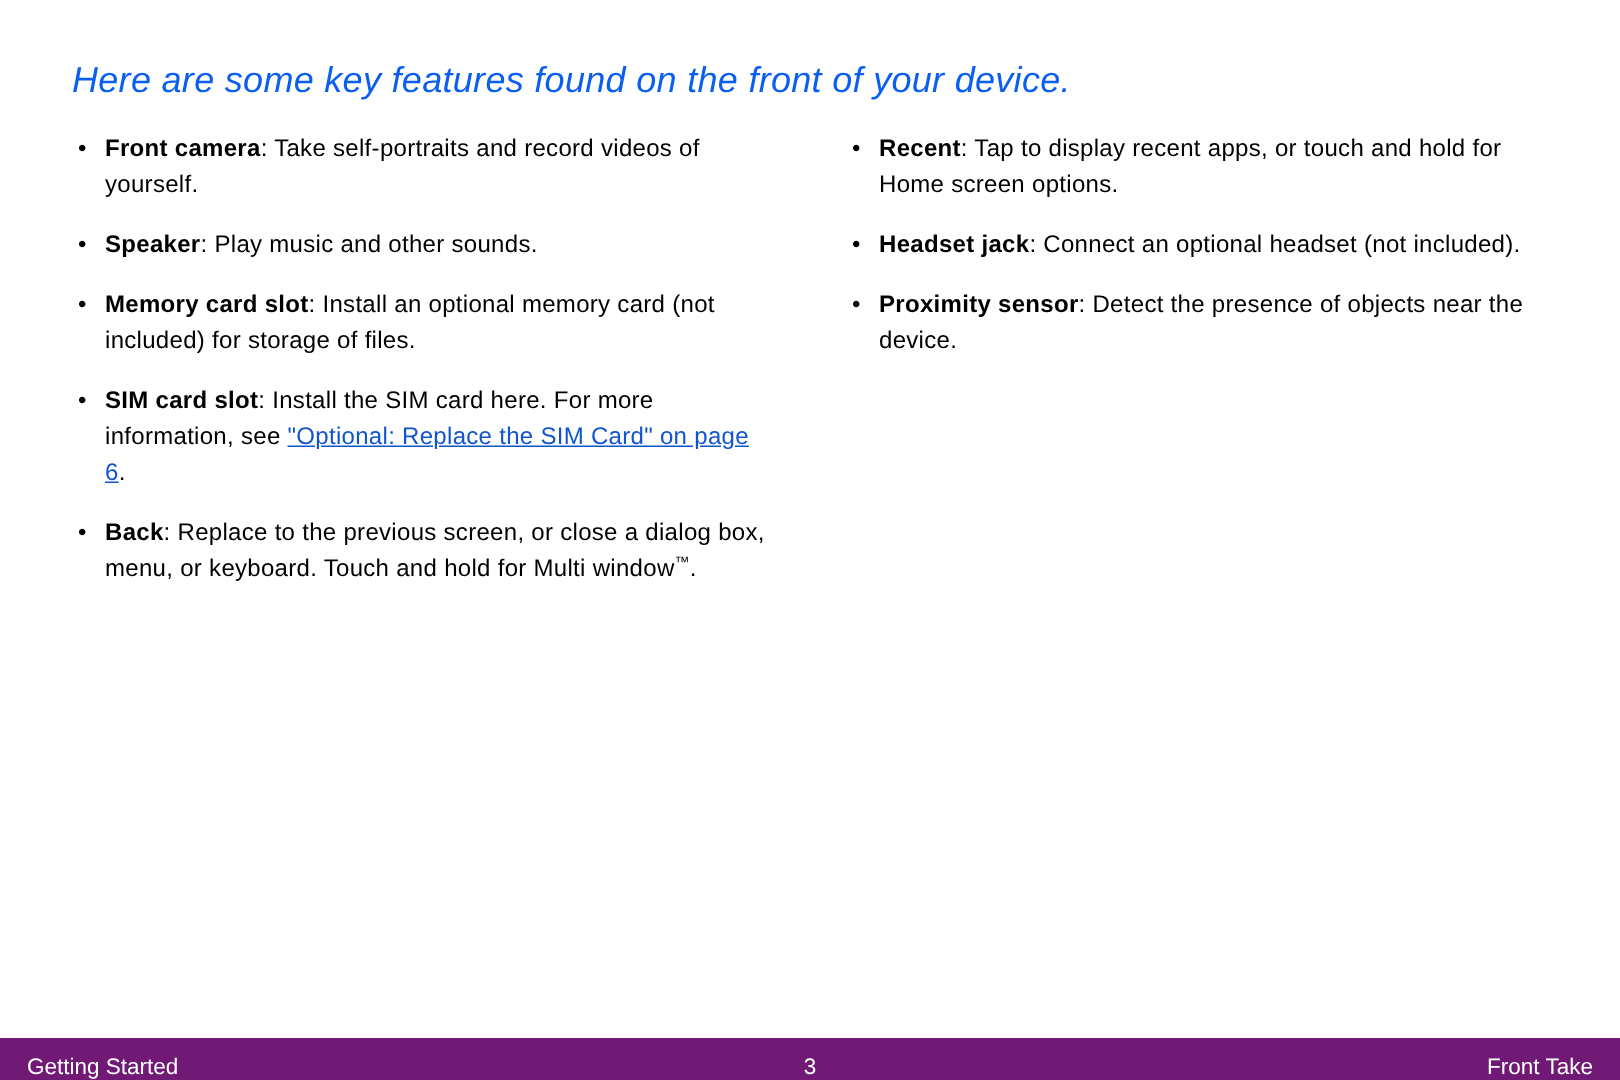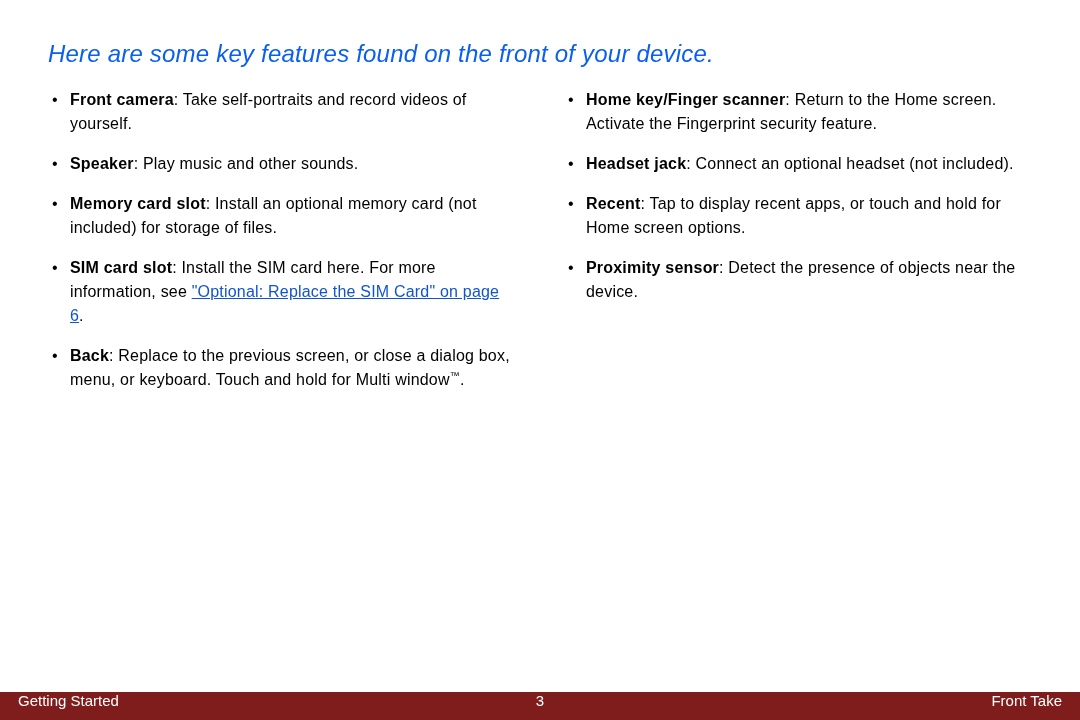--- a/index.html
+++ b/index.html
@@ -7,21 +7,21 @@
   .page { width: 1080px; height: 588px; position: relative; padding: 40px 48px 0 48px; }
   .heading { color: #0a5ef0; font-style: italic; font-size: 24px; font-weight: 400; margin-bottom: 20px; letter-spacing: 0.2px; }
   .cols { display: flex; gap: 48px; }
   .col { flex: 1; }
   ul { list-style: none; }
   li { position: relative; padding-left: 22px; font-size: 16px; line-height: 1.5; color: #000; margin-bottom: 16px; letter-spacing: 0.2px; }
   li::before { content: "•"; position: absolute; left: 4px; top: 0; font-size: 16px; }
   .bold { font-weight: 700; }
   .link { color: #1155cc; text-decoration: underline; }
   .tm { font-size: 10px; vertical-align: super; }
-  .footer { position: absolute; left: 0; bottom: 0; width: 1080px; height: 28px; background: #7f1d1d; color: #fff; display: flex; align-items: flex-start; justify-content: space-between; padding: 0 18px; font-size: 15px; }
+  .footer { position: absolute; left: 0; bottom: 0; width: 1080px; height: 28px; background: #701a75; color: #fff; display: flex; align-items: flex-end; justify-content: space-between; padding: 0 18px; font-size: 15px; }
   .footer .center { position: absolute; left: 50%; transform: translateX(-50%); }
 </style>
 </head>
 <body>
 
 <div class="page">
   <h1 class="heading">Here are some key features found on the front of your device.</h1>
   <div class="cols">
 
     <div class="col">
@@ -40,27 +40,24 @@
         </li>
         <li>
           <span class="bold">Back</span><span>: Replace to the previous screen, or close a dialog box, menu, or keyboard. Touch and hold for Multi window</span><span class="tm">™</span><span>.</span>
         </li>
       </ul>
     </div>
 
     <div class="col">
       <ul>
         <li>
-          <span class="bold">Home key/Finger scanner</span><span>: Return to the Home screen. Activate the Fingerprint security feature.</span>
+          <span class="bold">Recent</span><span>: Tap to display recent apps, or touch and hold for Home screen options.</span>
         </li>
         <li>
           <span class="bold">Headset jack</span><span>: Connect an optional headset (not included).</span>
-        </li>
-        <li>
-          <span class="bold">Recent</span><span>: Tap to display recent apps, or touch and hold for Home screen options.</span>
         </li>
         <li>
           <span class="bold">Proximity sensor</span><span>: Detect the presence of objects near the device.</span>
         </li>
       </ul>
     </div>
 
   </div>
 </div>
 

